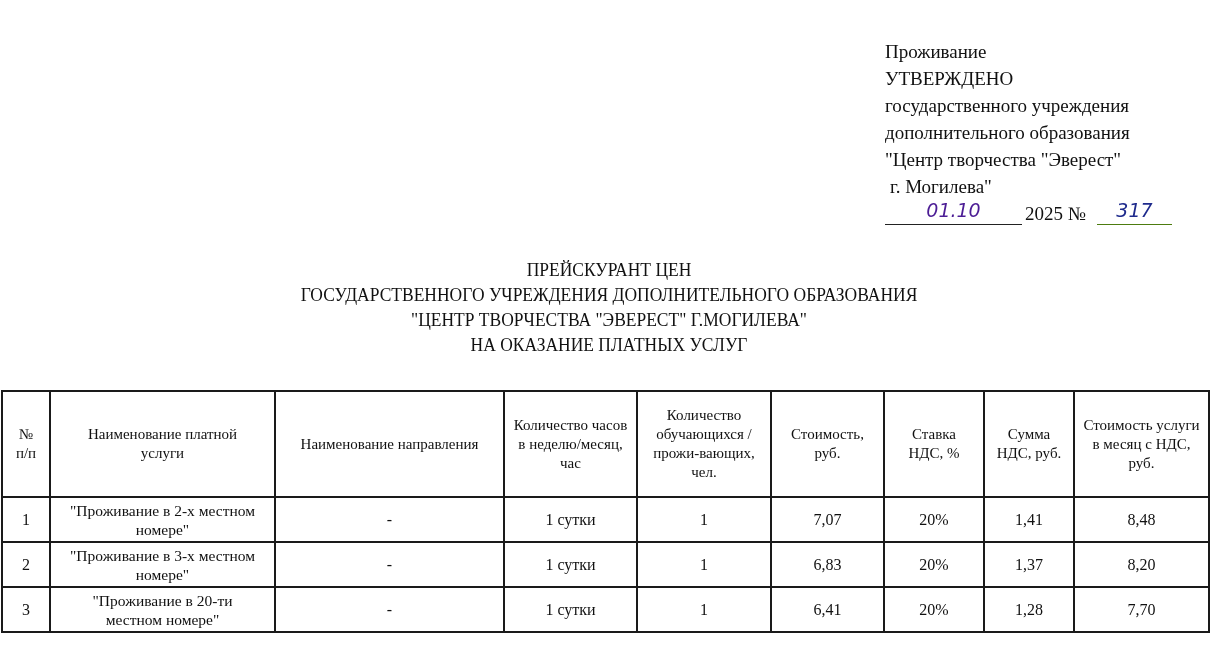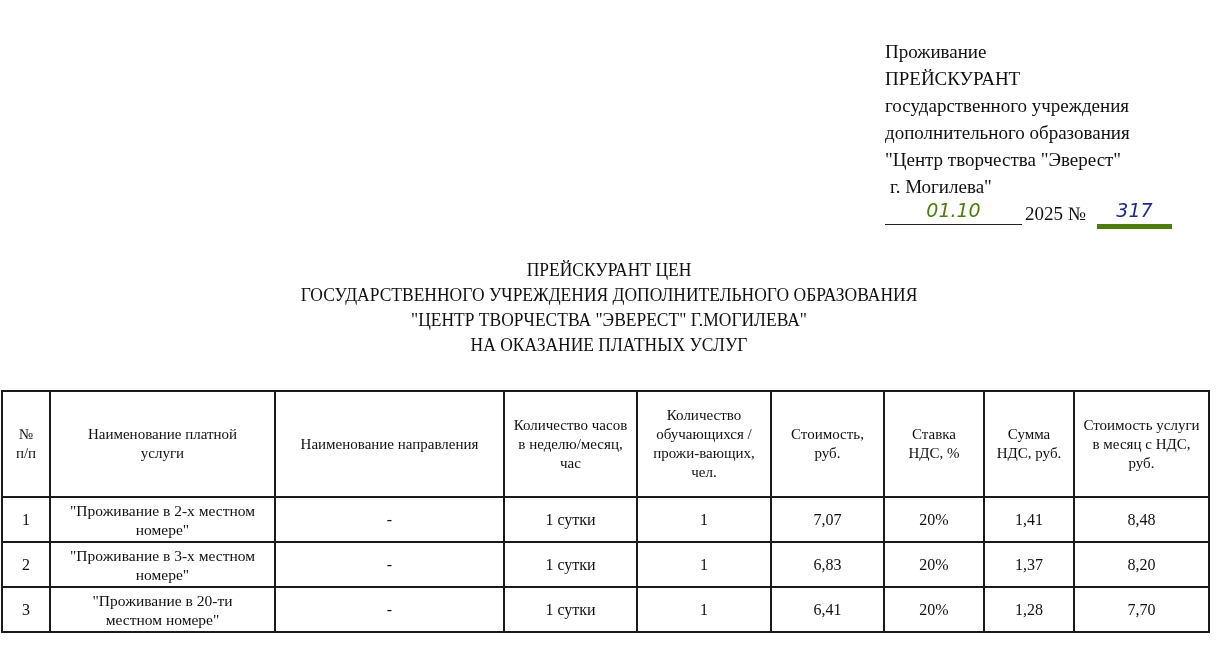--- a/index.html
+++ b/index.html
@@ -3,43 +3,43 @@
 <meta charset="utf-8">
 <style>
   html, body { margin:0; padding:0; background:#ffffff; }
   body { width:1218px; height:655px; position:relative; overflow:hidden;
          font-family:"Liberation Serif", "DejaVu Serif", serif; color:#111; }
   .approval { position:absolute; left:885px; top:38px; font-size:19px; line-height:27px; }
   .approval div { white-space:nowrap; }
   .approval .indent { padding-left:5px; }
   .sig-line { position:relative; height:27px; white-space:nowrap; }
   .sig-date { position:absolute; left:0; top:0; width:137px; border-bottom:1px solid #222;
-              height:24px; text-align:center; color:#4d7c0f; font-style:italic;
+              height:24px; text-align:center; color:#4c1d95; font-style:italic;
               font-family:"DejaVu Sans", sans-serif; font-size:19px; line-height:20px; }
   .sig-year { position:absolute; left:140px; top:0; }
-  .sig-num { position:absolute; left:212px; top:0; width:75px; border-bottom:5px solid #4d7c0f;
+  .sig-num { position:absolute; left:212px; top:0; width:75px; border-bottom:1px solid #4d7c0f;
              height:24px; text-align:center; color:#1e2a8c; font-style:italic;
              font-family:"DejaVu Sans", sans-serif; font-size:19px; line-height:20px; }
   .title { position:absolute; left:0; width:1218px; top:257px; text-align:center;
            font-size:19px; line-height:25px; transform:scaleX(0.92); transform-origin:center; }
   table.price { position:absolute; left:1px; top:390px; border-collapse:collapse;
                 font-size:15px; line-height:19px; }
   table.price td, table.price th { border:2px solid #1a1a1a; text-align:center;
                 vertical-align:middle; padding:0 8px; font-weight:normal; }
   table.price thead tr { height:106px; }
   table.price tbody tr { height:45px; }
   table.price tbody td { font-size:16px; }
   table.price tbody td.svc { font-size:15.5px; line-height:19px; }
 </style>
 </head>
 <body>
 
 <div class="approval">
   <div>Проживание</div>
-  <div>ПРЕЙСКУРАНТ</div>
+  <div>УТВЕРЖДЕНО</div>
   <div>государственного учреждения</div>
   <div>дополнительного образования</div>
   <div>"Центр творчества "Эверест"</div>
   <div class="indent">г. Могилева"</div>
   <div class="sig-line">
     <span class="sig-date">01.10</span>
     <span class="sig-year">2025 №</span>
     <span class="sig-num">317</span>
   </div>
 </div>

